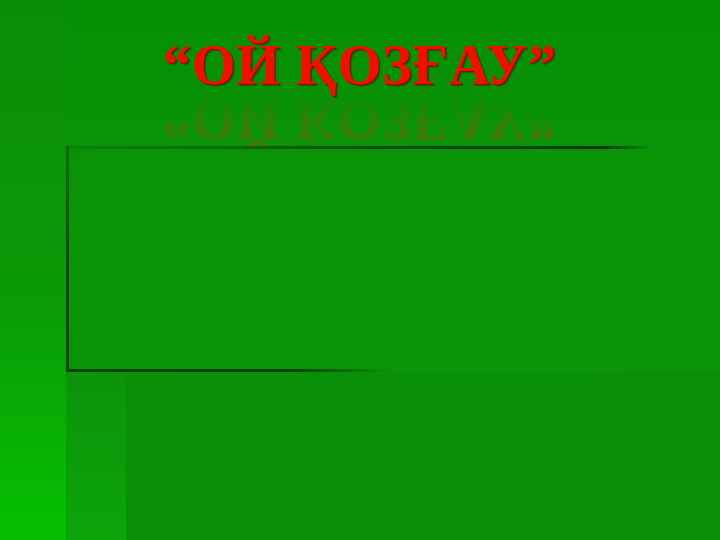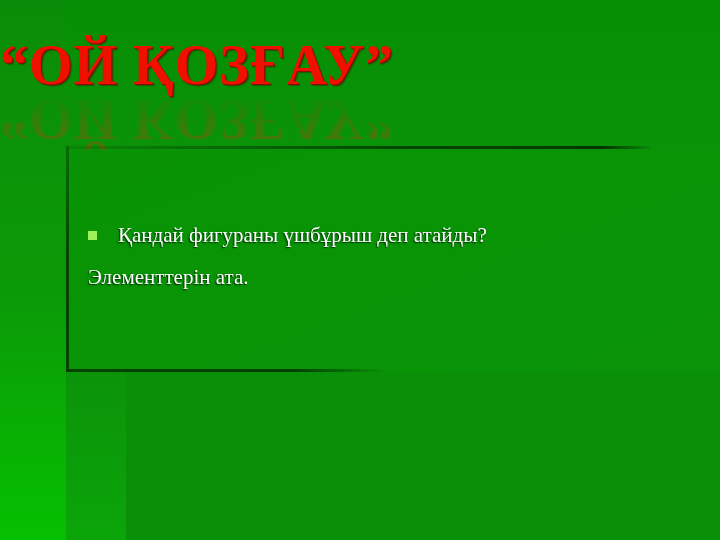--- a/index.html
+++ b/index.html
@@ -54,21 +54,21 @@
     height: 150px;
     background: linear-gradient(180deg, #068e04 0%, #0a9208 100%);
   }
 
   
   .title-wrap {
     position: absolute;
     left: 0;
     top: 34px;
     width: 720px;
-    text-align: left;
+    text-align: center;
     pointer-events: none;
   }
   .title {
     font-family: "Liberation Serif", "DejaVu Serif", serif;
     font-weight: bold;
     font-size: 56px;
     line-height: 62px;
     letter-spacing: 1px;
     color: #f01000;
     text-shadow:
@@ -166,24 +166,15 @@
   <div class="title-wrap">
     <div class="title">“ОЙ ҚОЗҒАУ”</div>
     <div class="title-reflection">“ОЙ ҚОЗҒАУ”</div>
   </div>
 
   <div class="content-box">
     <div class="box-top-rule"></div>
     <div class="box-left-rule"></div>
     <div class="box-bottom-rule"></div>
 
-    <div class="body-text">
-      <div class="body-line first">
-        <span class="bullet-square"></span>
-        <span>Қандай фигураны үшбұрыш   деп атайды?</span>
-      </div>
-      <div class="body-line">
-        <span>Элементтерін ата.</span>
-      </div>
-    </div>
   </div>
 
 </div>
 
 </body></html>

